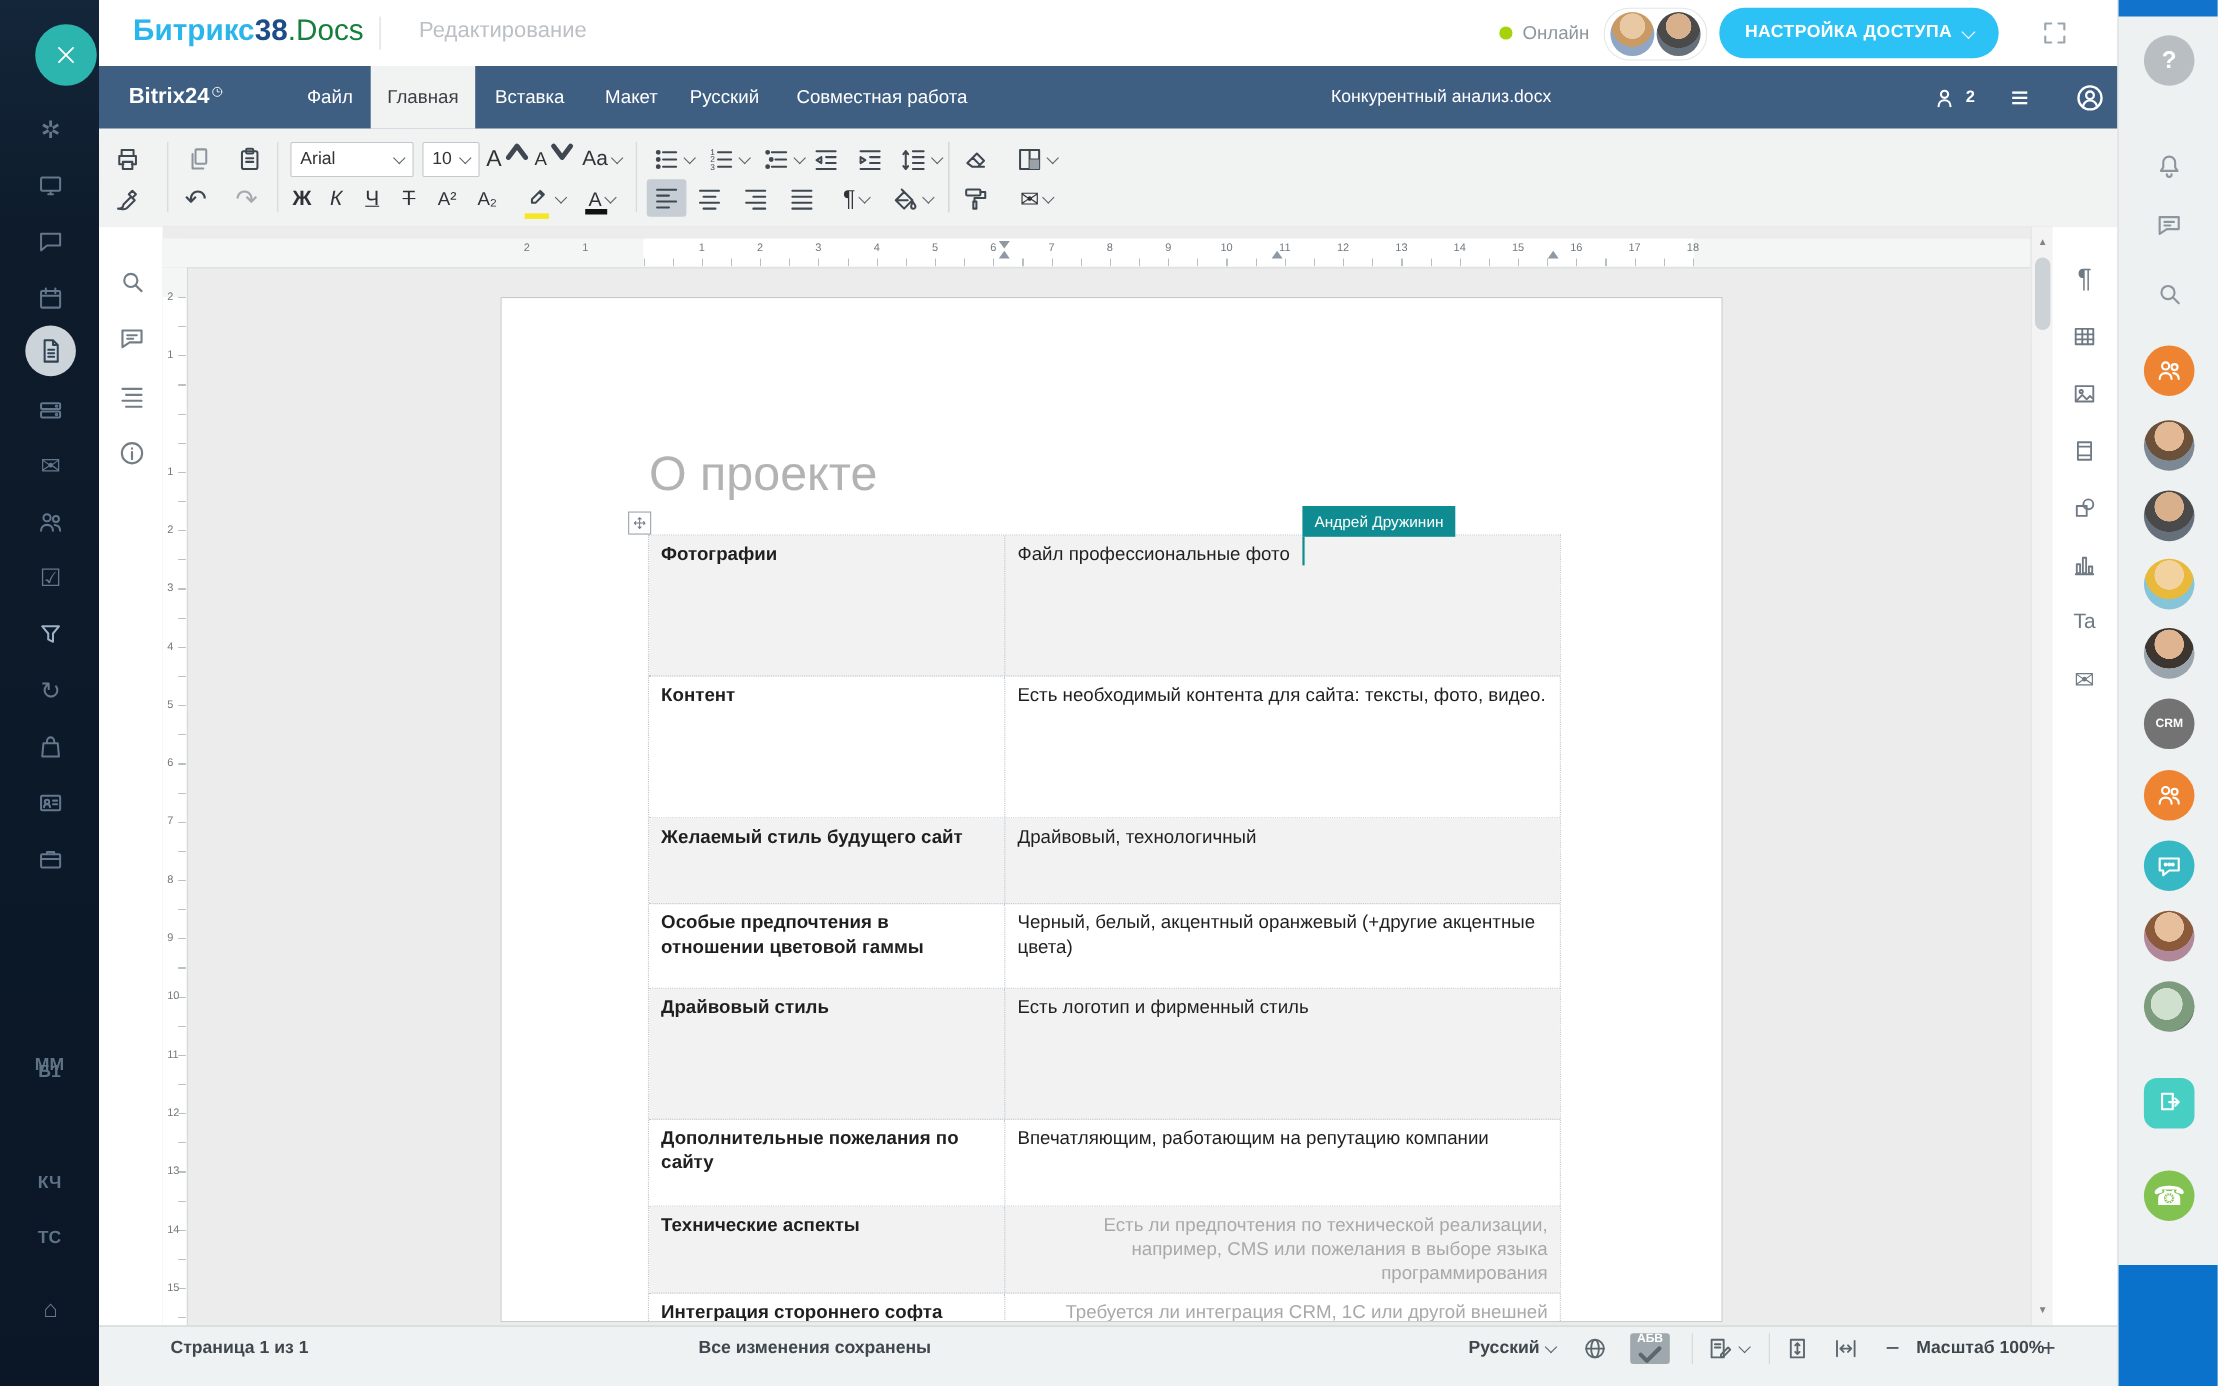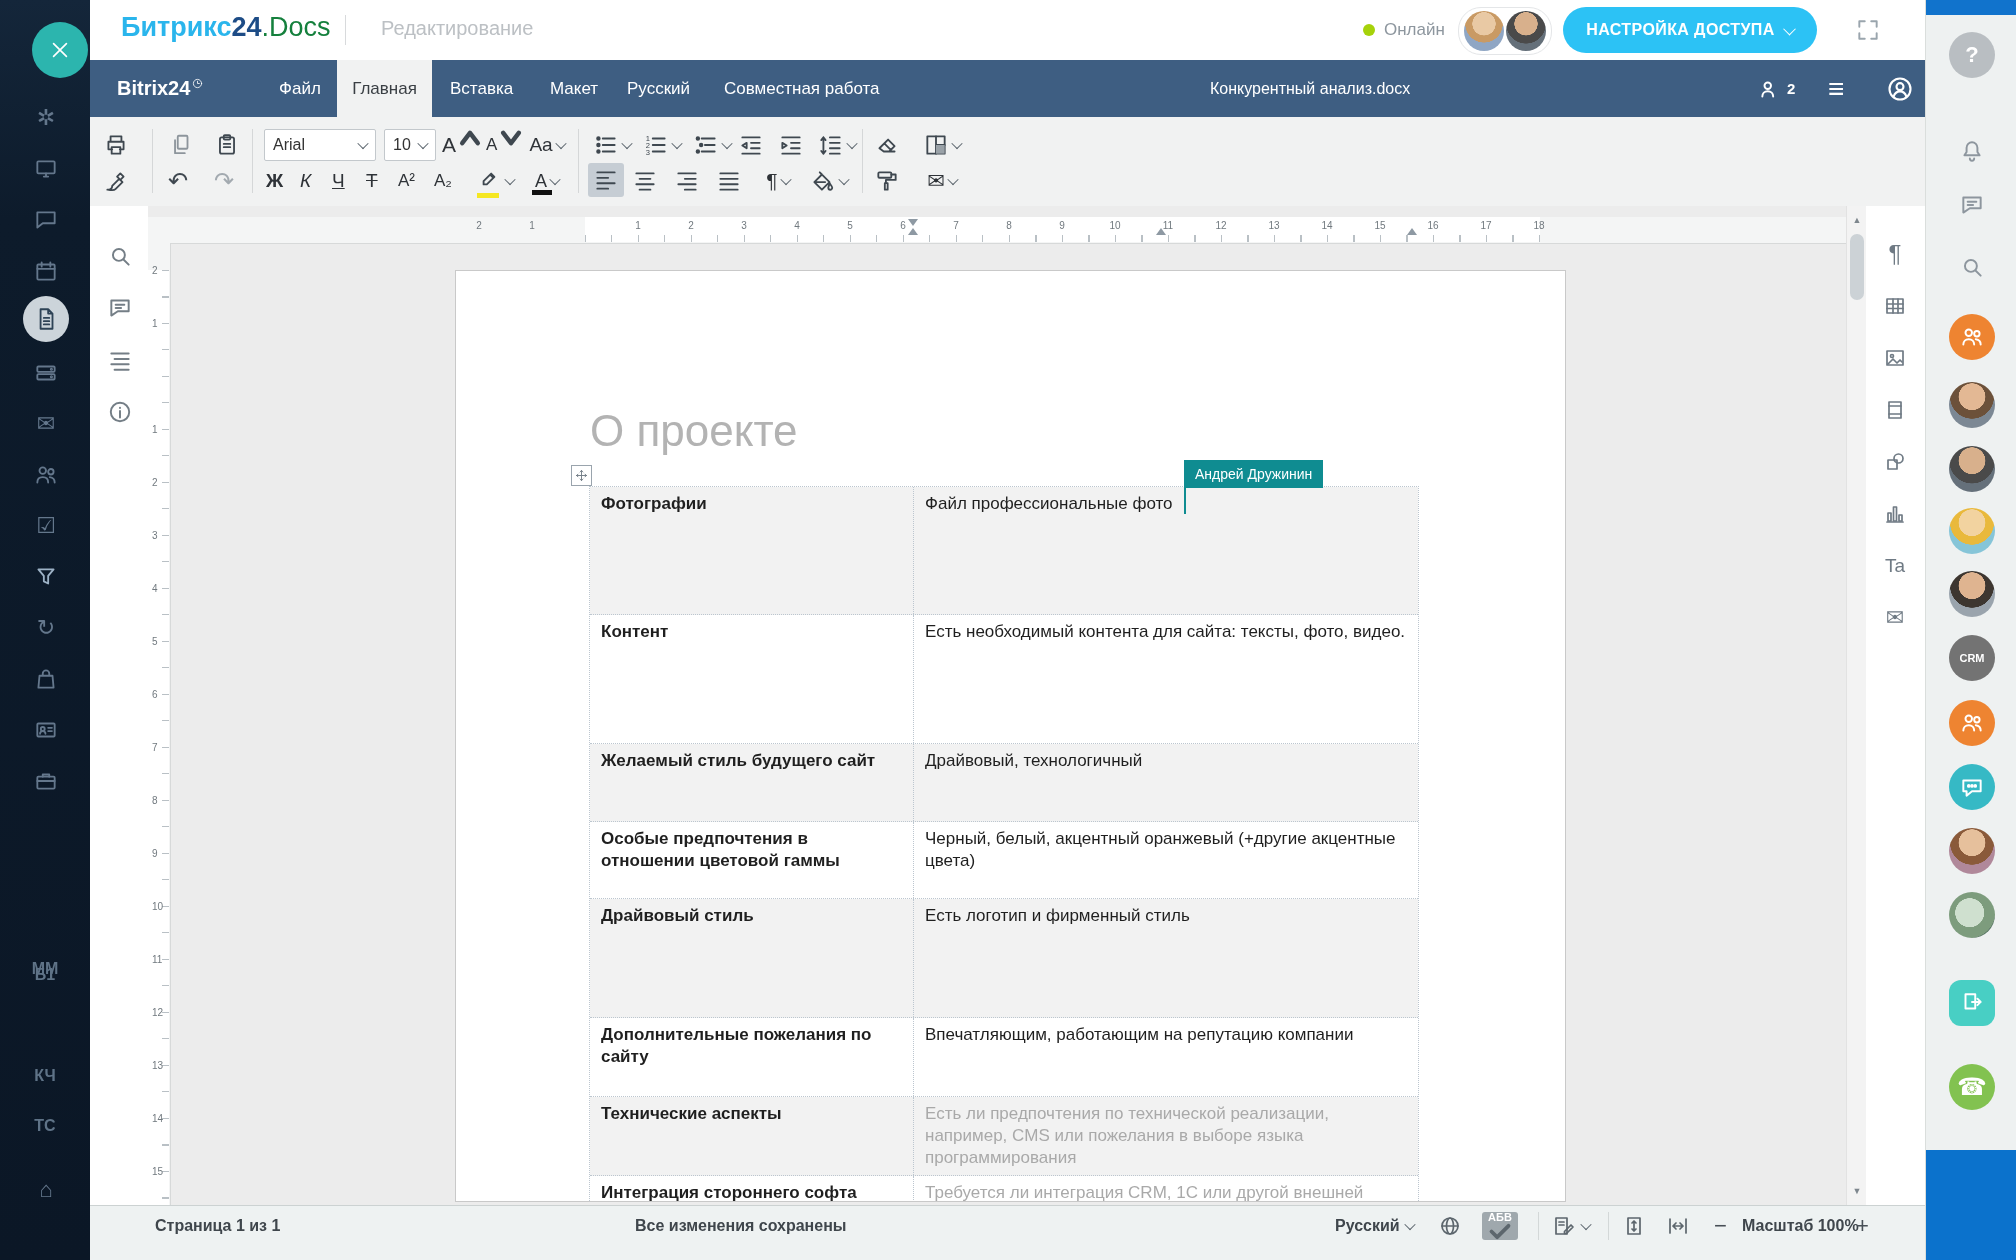--- a/index.html
+++ b/index.html
@@ -69,21 +69,21 @@
   
   .page{left:455px;top:270px;width:1111px;height:932px;background:#fff;border:1px solid #c9c9c9;box-sizing:border-box;overflow:hidden;}
   .doc-title{position:absolute;left:134px;top:135px;font-size:44px;color:#b3b3b3;}
   .dtable{position:absolute;left:133px;top:215px;width:830px;border:1px dotted #bcc6cf;box-sizing:border-box;}
   .t-row{display:flex;border-bottom:1px dotted #bcc6cf;box-sizing:border-box;}
   .t-row:last-child{border-bottom:none;}
   .t-cell{box-sizing:border-box;padding:6px 11px;font-size:17px;line-height:1.28;color:#1f1f1f;}
   .t-l{width:324px;font-weight:bold;border-right:1px dotted #bcc6cf;}
   .t-v{width:504px;}
   .gray-row{background:#f2f2f2;}
-  .muted{color:#a9a9a9;}
+  .muted{color:#a9a9a9;text-align:right;}
   .collab-flag{position:absolute;left:728px;top:189px;height:28px;background:#0f8c91;color:#fff;font-size:14px;
                display:flex;align-items:center;padding:0 11px;white-space:nowrap;}
   .collab-caret{position:absolute;left:728px;top:217px;width:2px;height:26px;background:#0f8c91;}
   .t-handle{position:absolute;left:115px;top:194px;width:19px;height:19px;background:#fff;border:1px solid #9aa4ad;
             display:flex;align-items:center;justify-content:center;}
   
   .vscroll{left:1846px;top:206px;width:20px;height:999px;background:#f3f3f3;border-left:1px solid #e2e2e2;}
   .vthumb{position:absolute;left:3px;top:28px;width:14px;height:66px;background:#ccd2d6;border-radius:7px;}
   .sarrow{position:absolute;left:0;width:20px;height:20px;display:flex;align-items:center;justify-content:center;font-size:9px;color:#7d868d;}
   .rpanel{left:1866px;top:206px;width:59px;height:999px;background:#fff;}
@@ -195,21 +195,21 @@
     <div class="rail-label" style="top:960px">ММ</div>
     <div class="rail-label" style="top:1067px">КЧ</div>
     <div class="rail-label" style="top:1117px">ТС</div>
     <div class="rail-ic" style="top:1168px">
         <span class="rail-glyph">⌂</span>
       </div>
   </div>
 
   <div class="abs hdr">
     <div class="abs" style="left:31px;top:12px">
-      <span class="logo1">Битрикс</span><span class="logo2">24</span><span class="logo3">.Docs</span>
+      <span class="logo1">Битрикс</span><span class="logo2">38</span><span class="logo3">.Docs</span>
     </div>
     <div class="abs" style="left:255px;top:15px;width:1px;height:30px;background:#d8dadc"></div>
     <div class="abs mode" style="left:291px;top:17px">Редактирование</div>
     <div class="abs" style="left:1273px;top:24px;width:12px;height:12px;border-radius:50%;background:#a6d20a"></div>
     <div class="abs" style="left:1294px;top:20px;color:#8d969e;font-size:17px">Онлайн</div>
     <div class="abs" style="left:1368px;top:7px;width:92px;height:46px;border:1px solid #e4e6e8;border-radius:23px;display:flex;align-items:center;justify-content:center;gap:2px">
       <div class="avatar av-a" style="width:40px;height:40px"></div>
       <div class="avatar av-b" style="width:40px;height:40px"></div>
     </div>
     <div class="pill-btn">

